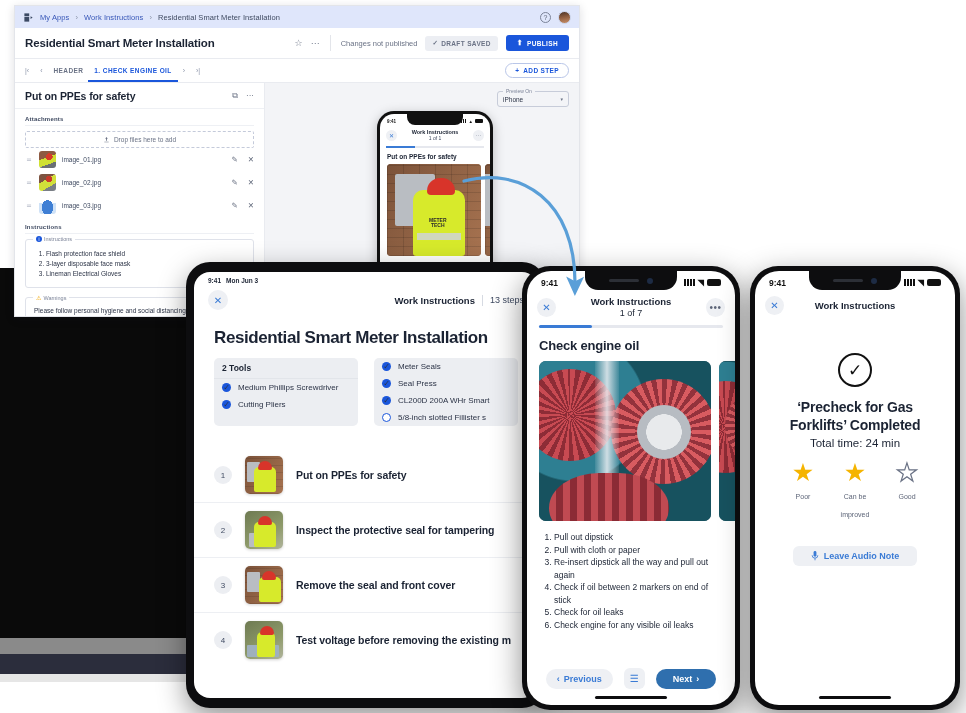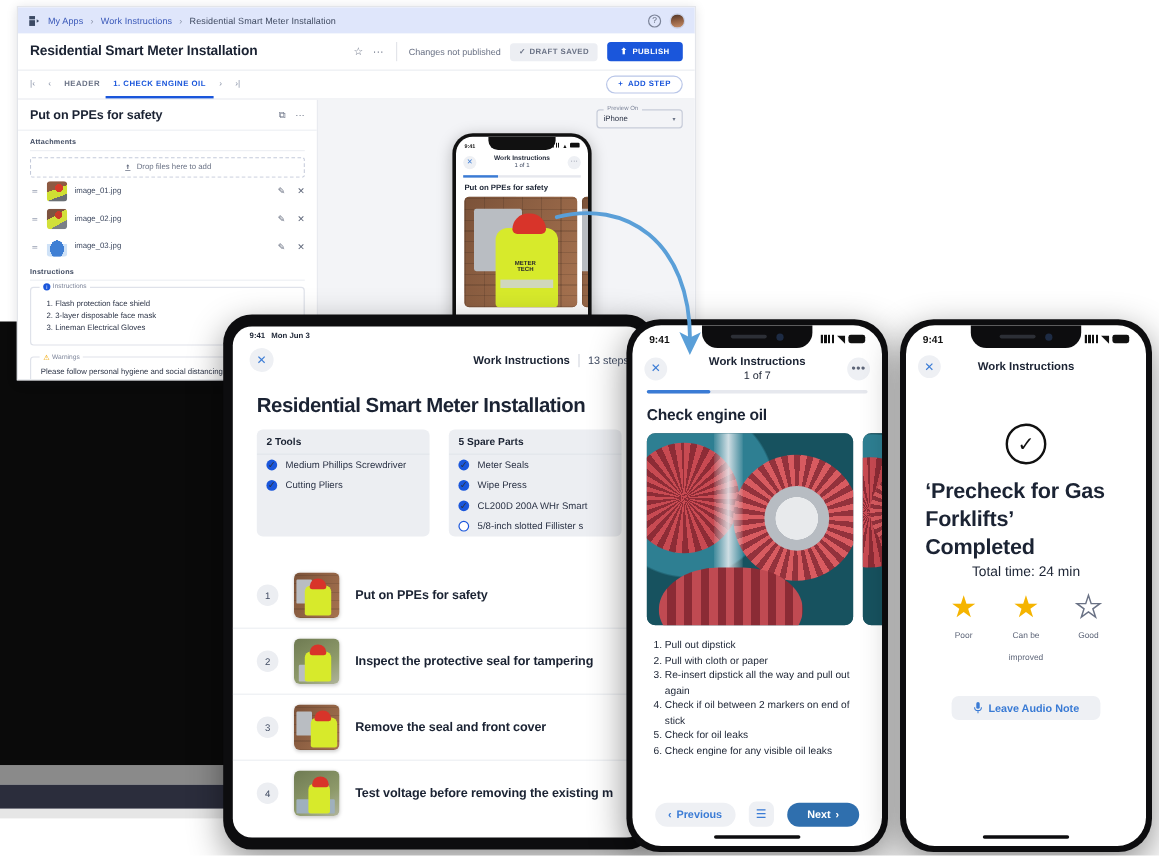--- a/index.html
+++ b/index.html
@@ -308,21 +308,21 @@
     display:flex;align-items:center;justify-content:center; font-size:10px; }
   .btn-next { display:flex;align-items:center;gap:4px; height:20px; padding:0 17px;
     border-radius:10px; background:#2f6fae; color:#fff; font-size:9px; font-weight:700; }
   .home-ind { position:absolute; left:50%; transform:translateX(-50%); bottom:6px;
     width:72px; height:3px; background:#0d0d0f; border-radius:2px; }
 
   
   .done-check { width:34px;height:34px;border-radius:50%;border:2px solid #111;
     margin:38px auto 0; display:flex;align-items:center;justify-content:center;
     font-size:17px; color:#111; }
-  .done-title { font-size:18px; font-weight:700; color:#1b2333; text-align:left;
+  .done-title { font-size:14px; font-weight:700; color:#1b2333; text-align:center;
     padding:11px 16px 0; line-height:1.3; letter-spacing:-.2px; }
   .done-time { font-size:11.5px; color:#1b2333; text-align:center; padding-top:3px; }
   .done-q { font-size:9px; color:#1b2333; text-align:center; padding:24px 20px 0; line-height:1.45; }
   .stars { display:flex; justify-content:center; gap:16px; padding-top:11px; }
   .star-wrap { width:36px; text-align:center; }
   .star { font-size:25px; line-height:1; color:#f5b400; }
   .star.empty { color:transparent; -webkit-text-stroke:1.2px #6a7285; }
   .star-lab { font-size:7px; color:#5d6578; margin-top:2px; line-height:1.3; }
   .btn-audio { display:flex;align-items:center;justify-content:center;gap:5px;
     margin:25px auto 0; width:124px; height:20px; border-radius:6px; background:#eef0f4;
@@ -540,28 +540,27 @@
           <div class="card-row">
             <span class="chk">✓</span>
             <span>Medium Phillips Screwdriver</span>
           </div>
           <div class="card-row">
             <span class="chk">✓</span>
             <span>Cutting Pliers</span>
           </div>
         </div>
         <div class="ipad-card">
-          <div class="card-head">5 Spare Parts</div>
           <div class="card-row">
             <span class="chk">✓</span>
             <span>Meter Seals</span>
           </div>
           <div class="card-row">
             <span class="chk">✓</span>
-            <span>Wipe Press</span>
+            <span>Seal Press</span>
           </div>
           <div class="card-row">
             <span class="chk">✓</span>
             <span>CL200D 200A WHr Smart</span>
           </div>
           <div class="card-row">
             <span class="chk empty"></span>
             <span>5/8-inch slotted Fillister s</span>
           </div>
         </div>

